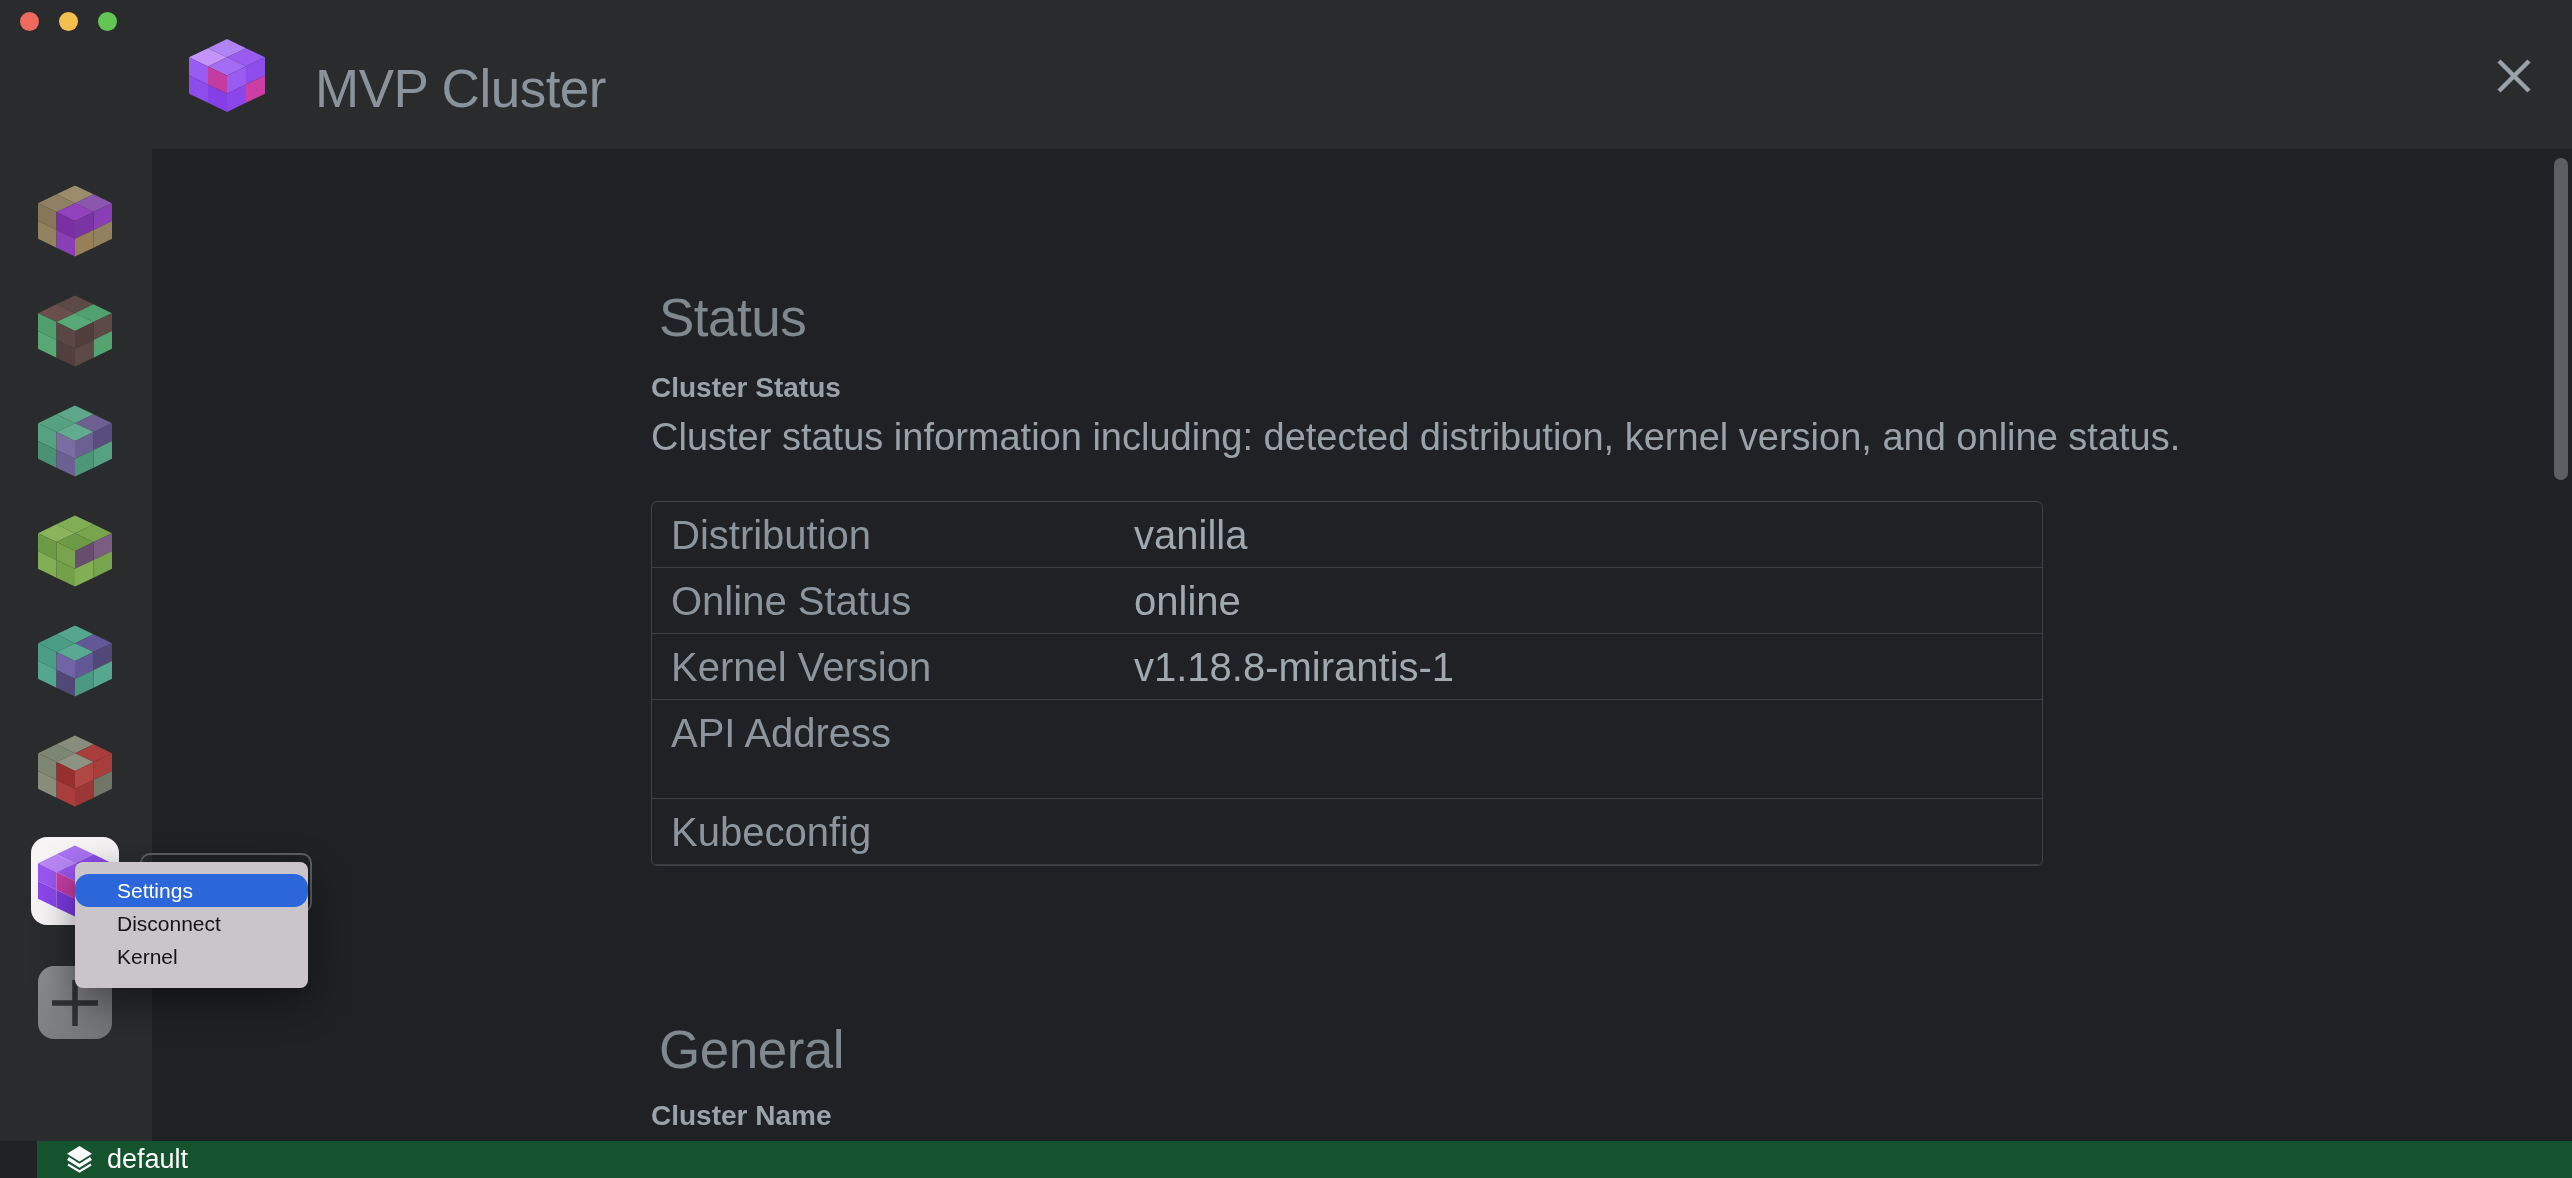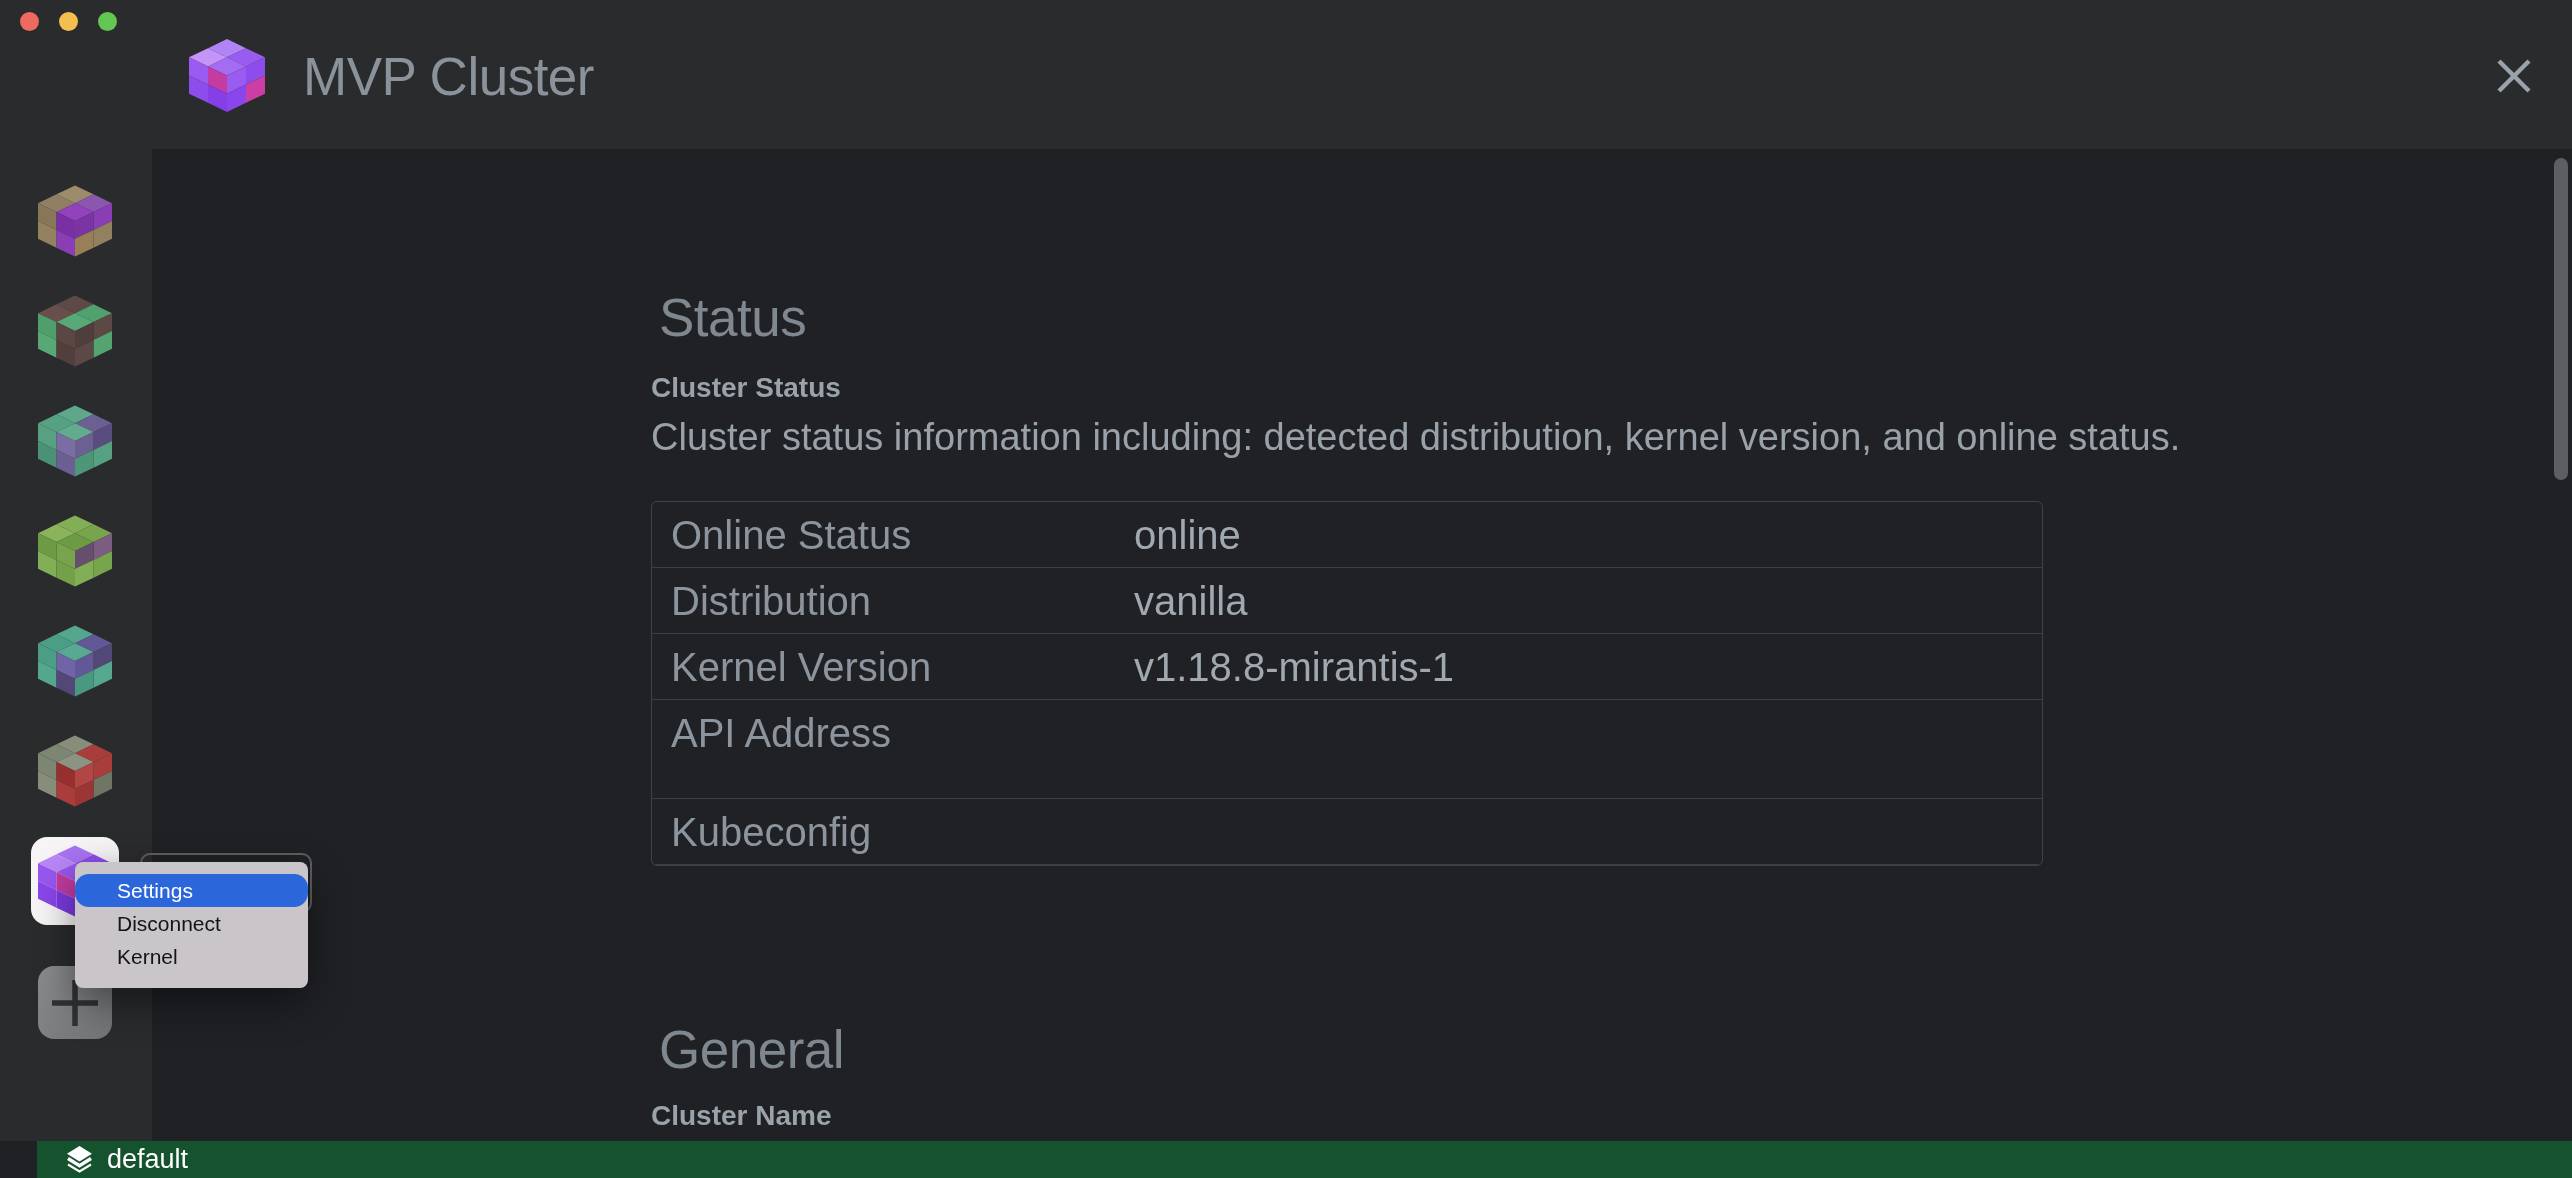--- a/index.html
+++ b/index.html
@@ -10,21 +10,21 @@
     font-family:"Liberation Sans","DejaVu Sans",sans-serif;
     -webkit-font-smoothing:antialiased;
   }
   
   .topbar{position:absolute;left:0;top:0;width:2572px;height:149px;background:#2a2b2d;z-index:3;}
   .sidebar{position:absolute;left:0;top:0;width:152px;height:1141px;background:#2a2b2d;z-index:2;}
   .traffic-lights{position:absolute;left:20px;top:12px;display:flex;gap:20px;z-index:5;}
   .tl{width:19px;height:19px;border-radius:50%;display:block;}
   .titlebar-cube{position:absolute;left:189px;top:39px;width:76px;height:73px;}
   .page-title{
-    position:absolute;left:303px;top:50px;margin:0;
+    position:absolute;left:303px;top:50px;margin:12px;
     font-size:53px;font-weight:400;letter-spacing:-0.5px;color:#8a939c;line-height:1;
   }
   .close-btn{position:absolute;left:2492px;top:54px;width:44px;height:44px;cursor:pointer;}
   
   .cluster{position:absolute;width:74px;height:72px;cursor:pointer;}
   .cluster svg{width:74px;height:72px;display:block;}
   .cluster.active{width:88px;height:88px;background:#f6f4f5;border-radius:16px;}
   .cluster.active svg{width:74px;height:72px;margin:8px auto 0 auto;}
   .add-btn{
     position:absolute;left:38px;top:966px;width:74px;height:73px;border-radius:16px;
@@ -240,26 +240,26 @@
     </div>
   </div>
 
   <div class="content">
     <h2 class="h1 status">Status</h2>
     <p class="group-label status">Cluster Status</p>
     <p class="description">Cluster status information including: detected distribution, kernel version, and online status.</p>
 
     <div class="kv-table" id="status-table">
         <div class="kv-row">
+          <span class="kv-label">Distribution</span>
+          <span class="kv-value">vanilla</span>
+        </div>
+        <div class="kv-row">
           <span class="kv-label">Online Status</span>
           <span class="kv-value">online</span>
-        </div>
-        <div class="kv-row">
-          <span class="kv-label">Distribution</span>
-          <span class="kv-value">vanilla</span>
         </div>
         <div class="kv-row">
           <span class="kv-label">Kernel Version</span>
           <span class="kv-value">v1.18.8-mirantis-1</span>
         </div>
         <div class="kv-row tall">
           <span class="kv-label">API Address</span>
           <span class="kv-value"></span>
         </div>
         <div class="kv-row">

